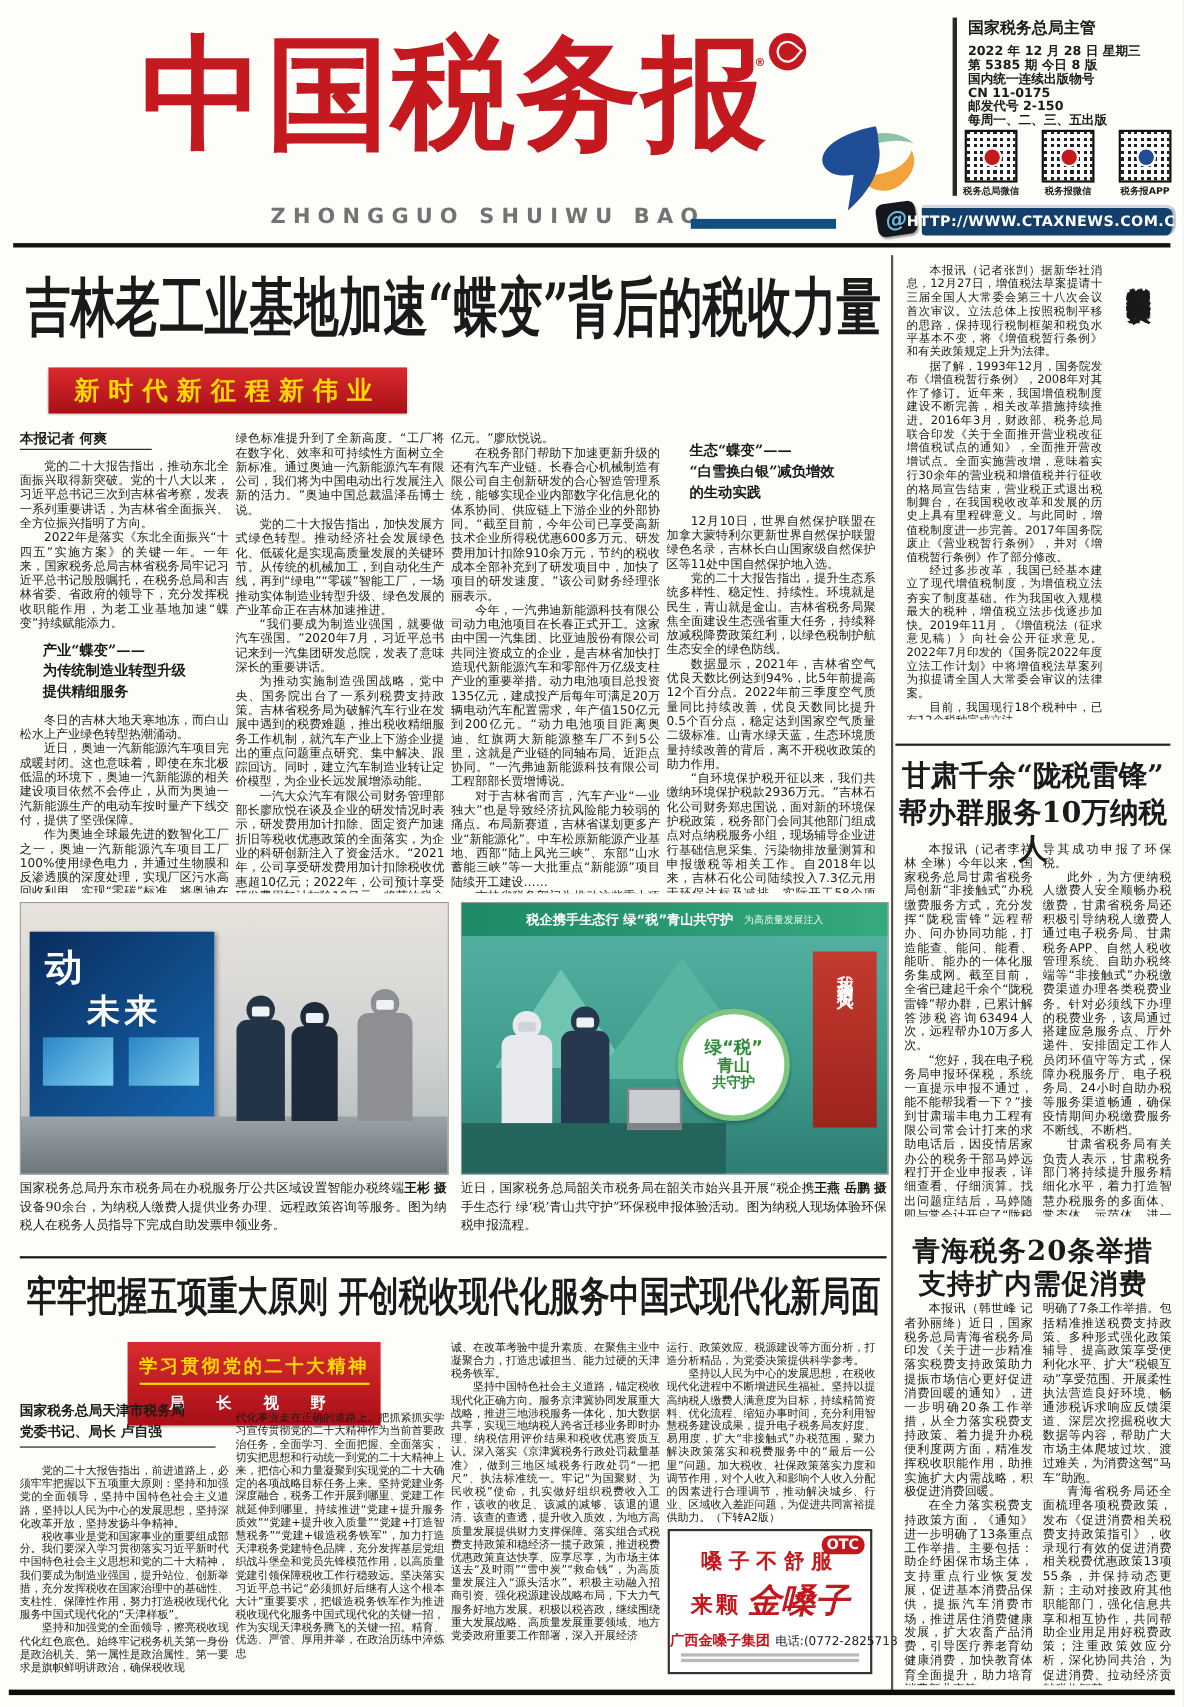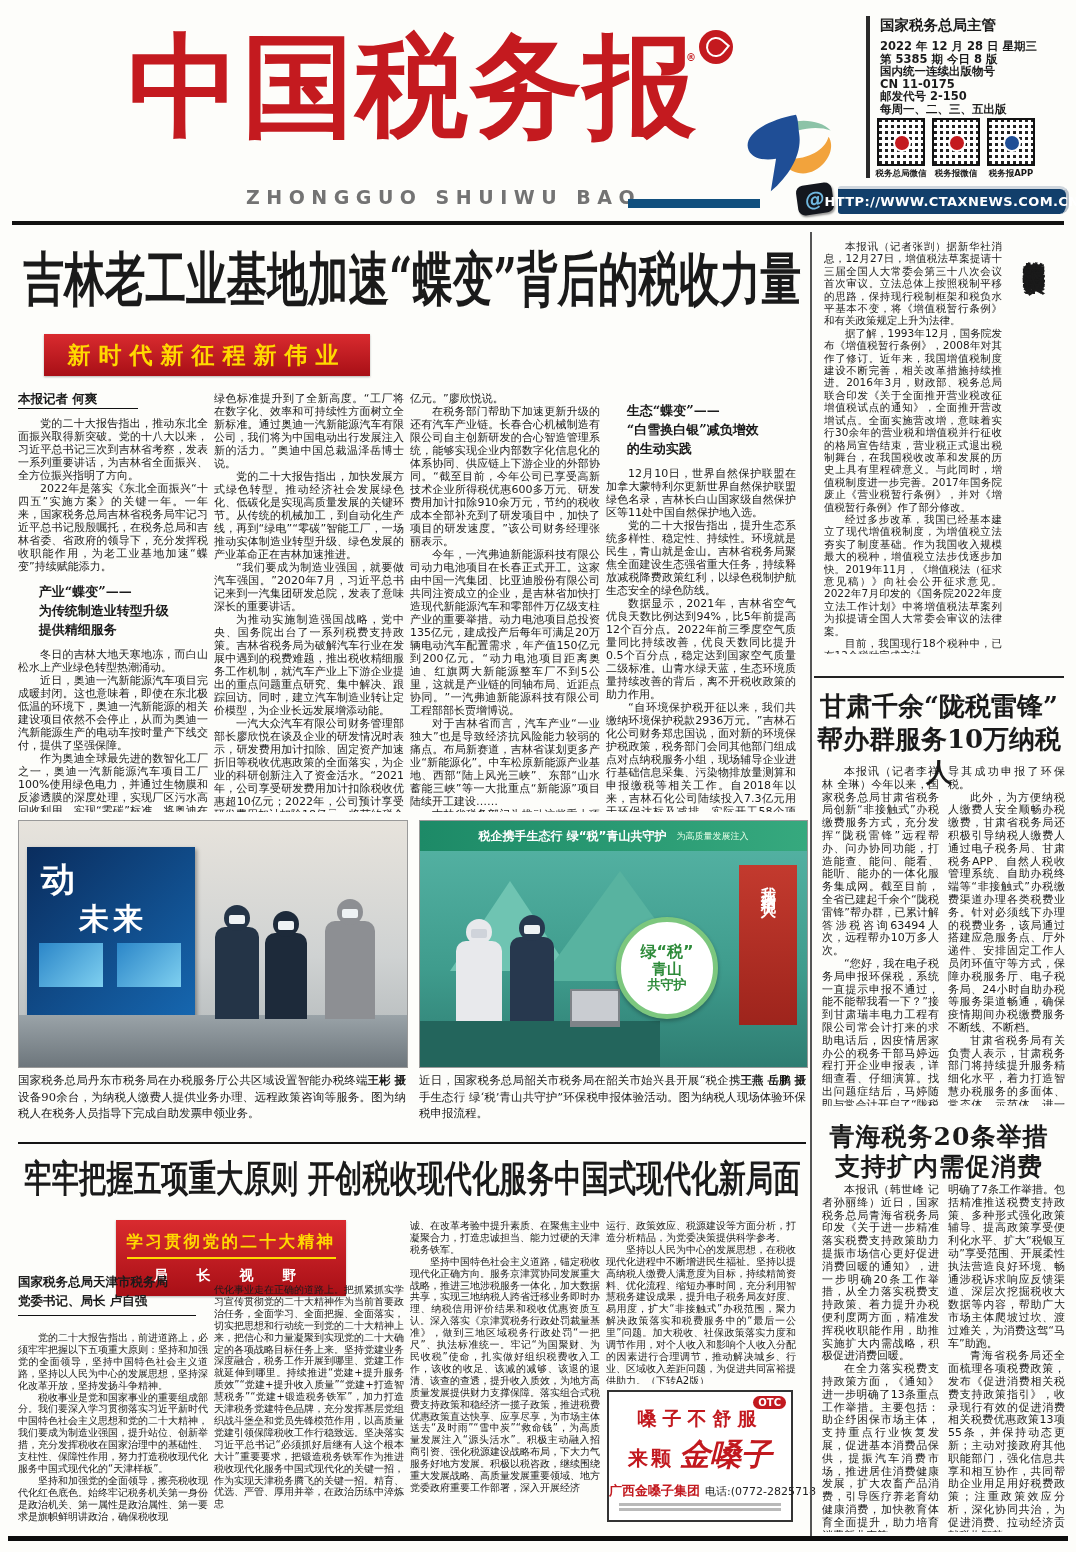--- a/index.html
+++ b/index.html
@@ -12,21 +12,21 @@
          font-weight:900;font-size:112px;line-height:1;color:#c41a1f;letter-spacing:2px;white-space:nowrap;}
   .brand-seal{left:699px;top:30px;width:34px;height:34px;border-radius:50%;background:#c41a1f;
               display:flex;align-items:center;justify-content:center;}
   .brand-seal i{width:16px;height:16px;border:2px solid #fff;border-radius:50% 0 50% 50%;transform:rotate(40deg);}
   .regmark{left:686px;top:52px;font-size:10px;color:#c41a1f;font-weight:bold;}
   .pinyin{left:246px;top:186px;font-size:19px;font-weight:bold;letter-spacing:6.5px;color:#737373;white-space:nowrap;}
   .navybar{left:628px;top:199px;width:132px;height:9px;background:#11507e;}
   .supervisor{left:880px;top:16px;font-size:14.5px;font-weight:bold;}
   .pubinfo{left:880px;top:40px;font-size:11.5px;line-height:12.6px;font-weight:600;white-space:nowrap;}
   .vdiv{left:866px;top:16px;width:4px;height:162px;background:#2a2a2a;}
-  .qrrow{left:878px;top:118px;display:flex;gap:9px;}
+  .qrrow{left:878px;top:118px;display:flex;gap:24px;}
   .qr{display:flex;flex-direction:column;align-items:center;width:46px;}
   .qr-box{width:44px;height:44px;border:2px solid #111;position:relative;
           background:repeating-linear-gradient(0deg,#111 0 3px,#fff 3px 6px),
                      repeating-linear-gradient(90deg,#111 0 3px,#fff 3px 6px);
           background-blend-mode:screen;}
   .qr-dot{position:absolute;left:14px;top:14px;width:14px;height:14px;border-radius:50%;border:2px solid #fff;}
   .qr-label{font-size:8.5px;margin-top:2px;white-space:nowrap;font-weight:600;}
   .at-icon{left:797px;top:184px;width:36px;height:30px;border-radius:7px;background:#14171e;
            color:#6fb7df;font-size:20px;font-weight:bold;font-style:italic;display:flex;align-items:center;
            justify-content:center;transform:rotate(-8deg);box-shadow:1px 2px 2px rgba(0,0,0,.4);}
@@ -106,21 +106,21 @@
   .byline2{left:18px;top:1272px;width:178px;font-size:12.5px;font-weight:bold;line-height:19px;
            border-bottom:1.5px solid #111;padding-bottom:5px;}
   .bot-col{font-size:10px;line-height:11.9px;}
   #bc1{left:18px;top:1332px;height:210px;}
   #bc2{left:214px;top:1284px;height:258px;}
   #bc3{left:410px;top:1220px;height:322px;}
   #bc4{left:606px;top:1220px;height:164px;}
 
   
   .ad{left:607px;top:1390px;width:182px;height:128px;border:2px solid #333;background:#fff;text-align:center;}
-  .ad .otc{position:absolute;right:5px;top:4px;background:#c2191f;color:#fff;font-size:10px;font-weight:bold;
+  .ad .otc{position:absolute;right:5px;top:4px;background:#c2191f;color:#fff;font-size:13px;font-weight:bold;
            border-radius:8px;padding:1px 5px;}
   .ad .a1{margin-top:14px;color:#c2191f;font-weight:900;font-size:19px;letter-spacing:6px;white-space:nowrap;}
   .ad .a2{margin-top:2px;color:#c2191f;white-space:nowrap;}
   .ad .a2 .pre{font-size:20px;font-weight:900;letter-spacing:3px;}
   .ad .a2 .big{font-size:31px;font-weight:900;font-family:"DejaVu Serif","Liberation Serif",serif;font-style:italic;}
   .ad .a3{margin-top:4px;white-space:nowrap;}
   .ad .a3 .co{color:#c2191f;font-weight:900;font-size:13px;}
   .ad .a3 .tel{color:#222;font-size:11px;}
   .ad .bar{height:3px;background:#b9b9b9;margin:3px 10px 0;}
 

